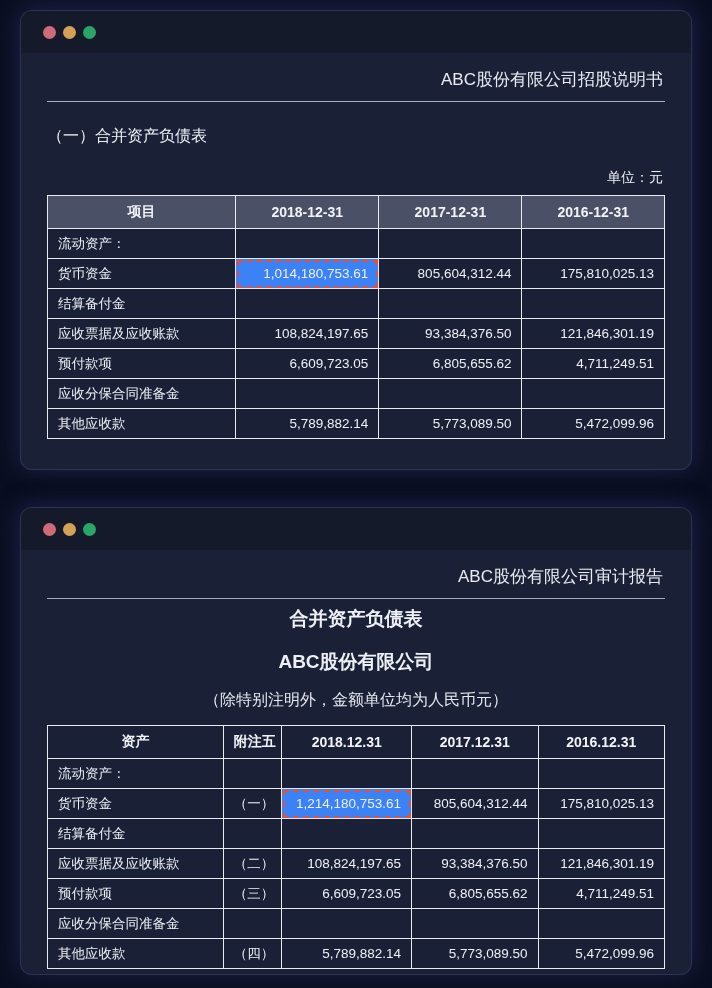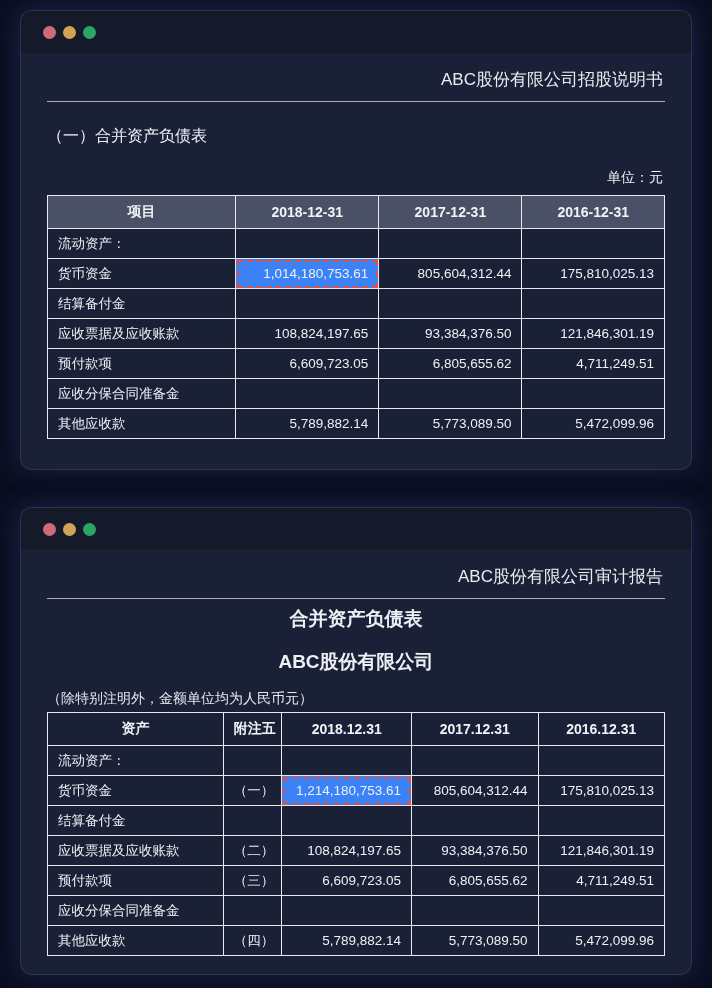--- a/index.html
+++ b/index.html
@@ -44,29 +44,29 @@
   .rule {
     border:none;
     border-top:1px solid #a7acc2;
     height:0;
   }
   .sec-title { font-size:16px; font-weight:bold; margin-top:20px; }
   .sec-sub   { font-size:16px; margin-top:24px; }
   .unit      { font-size:14px; text-align:right; margin:22px 2px 8px 0; }
   .center-title { text-align:center; font-size:19px; font-weight:bold; margin-top:17px; }
   .center-title.second { margin-top:7px; }
-  .center-sub { text-align:left; font-size:14px; margin-top:15px; color:#e6e8f0; }
+  .center-sub { text-align:center; font-size:16px; margin-top:15px; color:#e6e8f0; }
   table.fin-table {
     width:100%;
     border-collapse:collapse;
     font-size:13.5px;
     table-layout:fixed;
   }
   .win1 table.fin-table { margin-top:0; }
-  .win2 table.fin-table { margin-top:4px; }
+  .win2 table.fin-table { margin-top:14px; }
   .fin-table th, .fin-table td {
     border:1px solid #e8eaf0;
     padding:5px 10px;
     height:30px;
     overflow:hidden;
     white-space:nowrap;
   }
   .fin-table th {
     height:33px;
     text-align:center;

